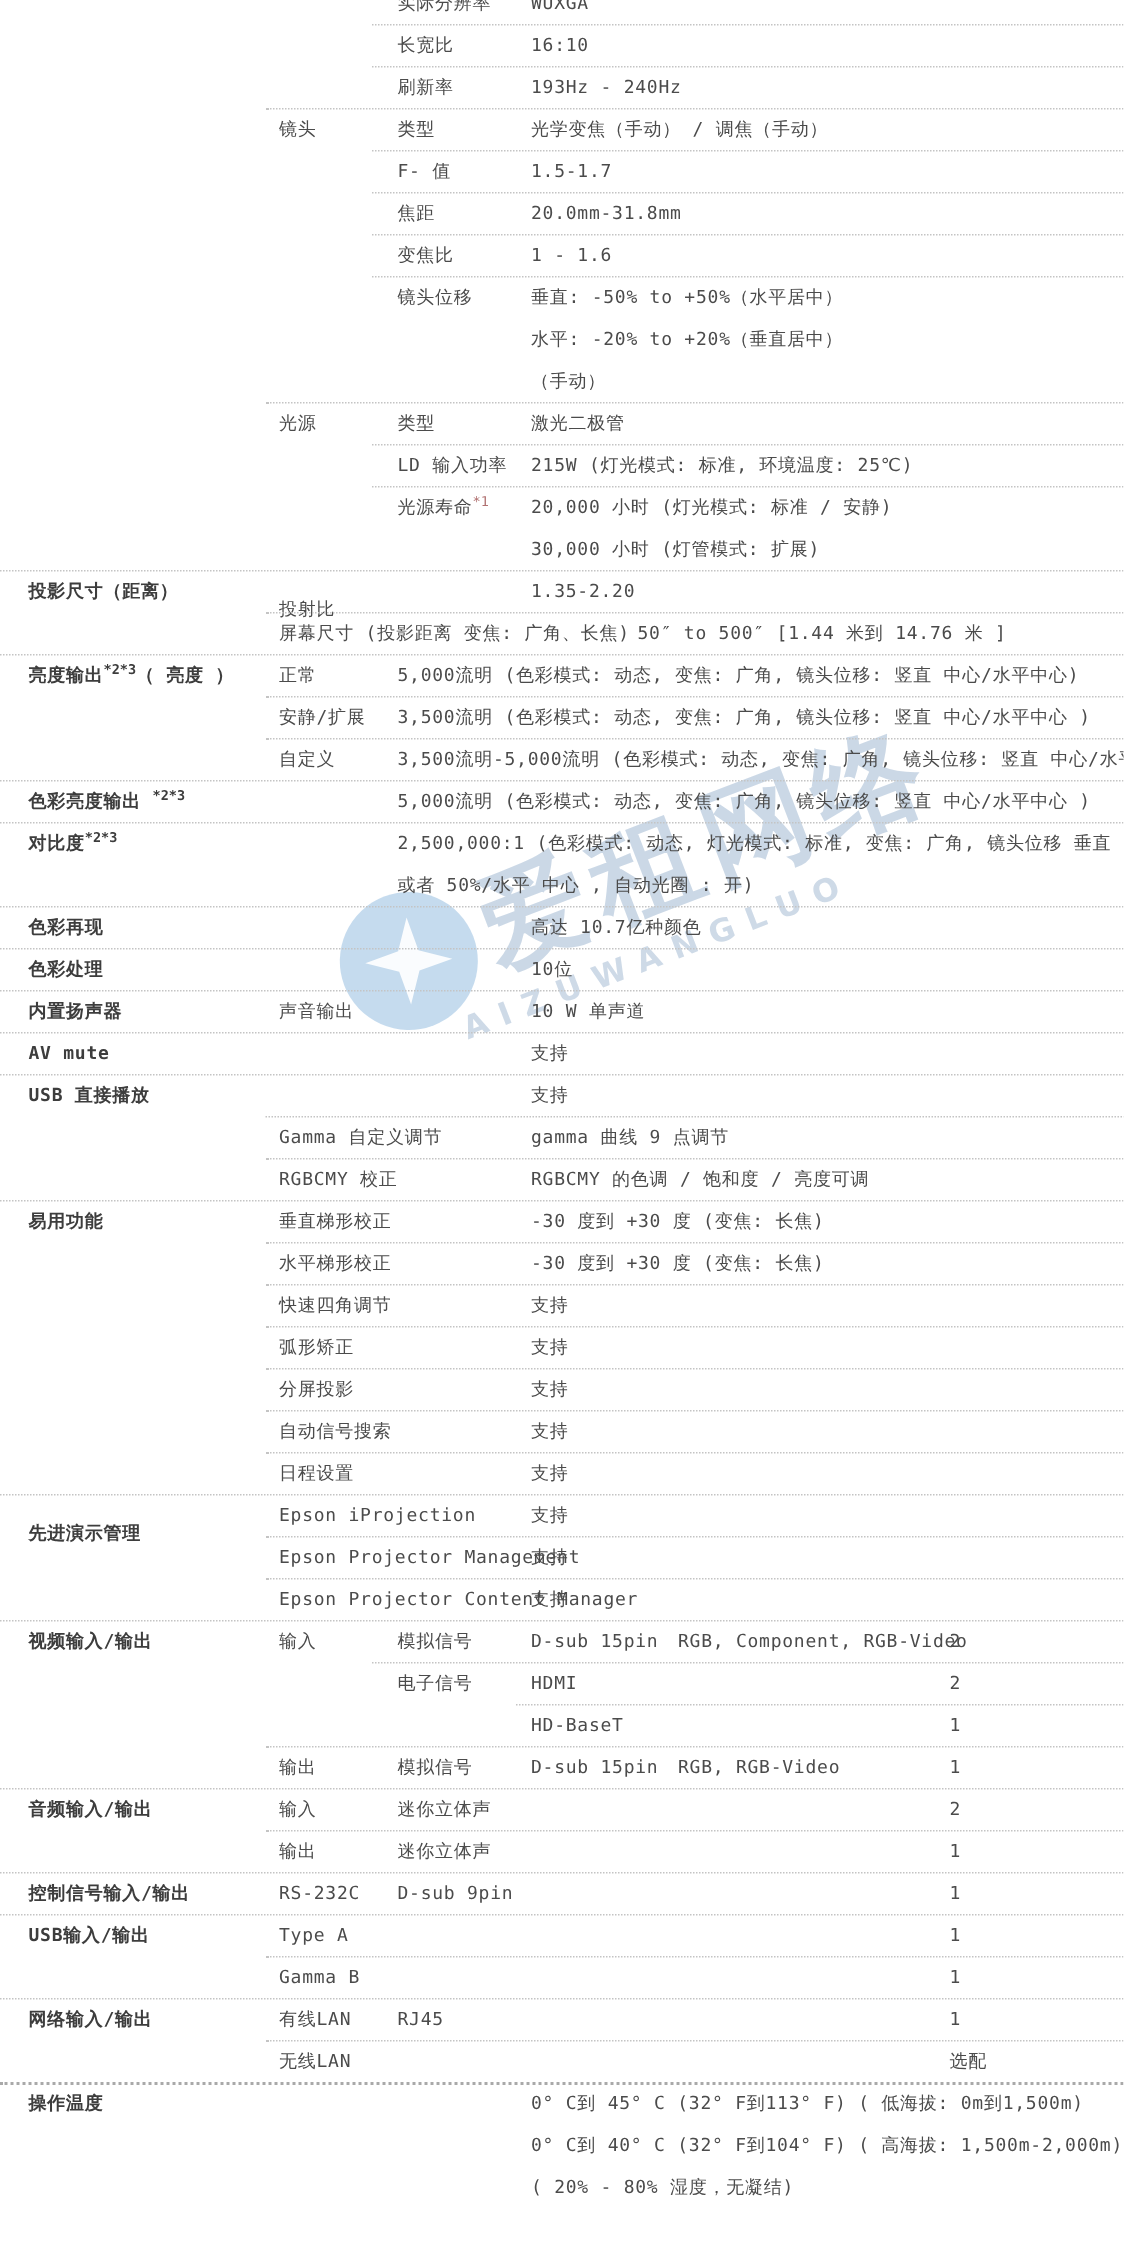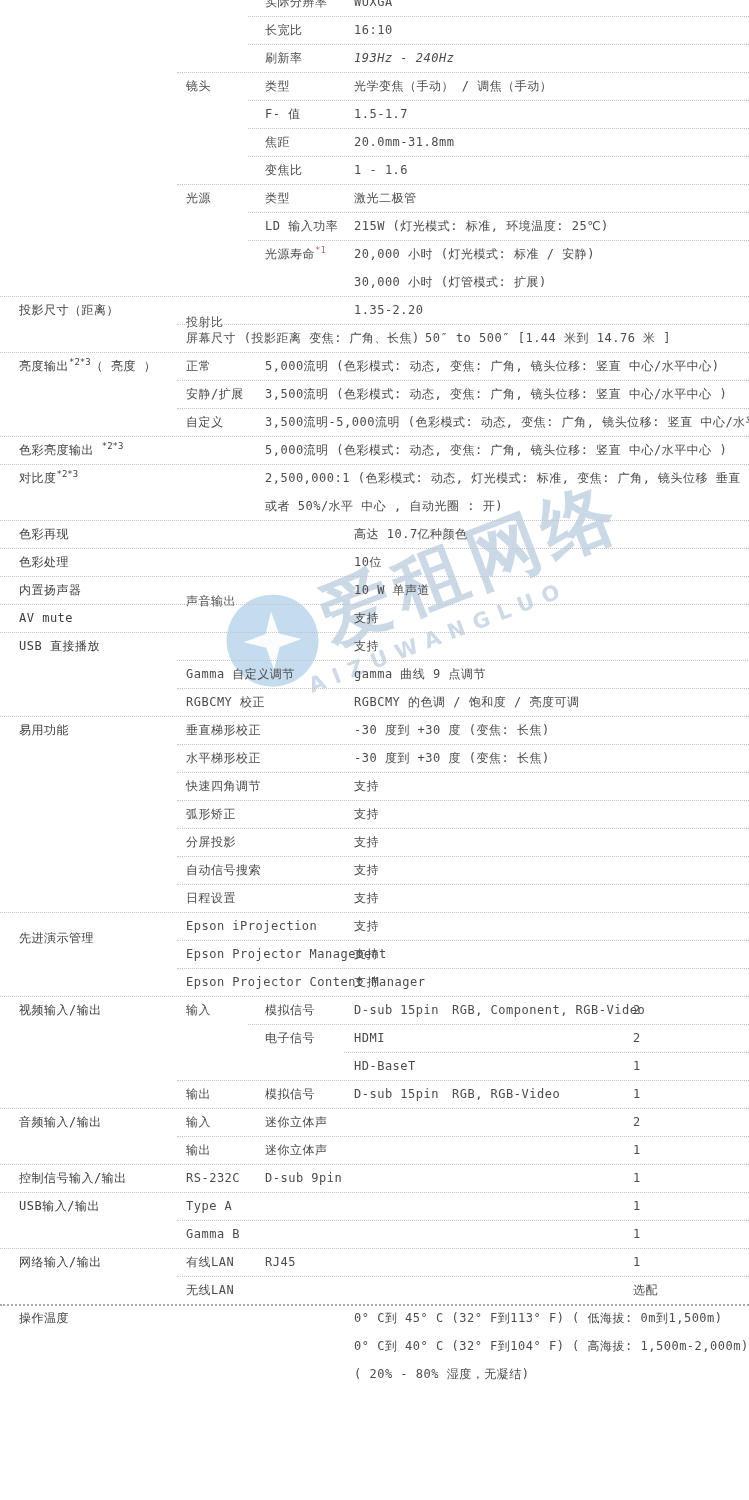--- a/index.html
+++ b/index.html
@@ -6,21 +6,21 @@
   body {
     width:749px; height:1500px; overflow:hidden; background:#fff;
     font-family:"DejaVu Sans Mono","DejaVu Sans","Liberation Sans",monospace,sans-serif;
     color:#4b4b4b; font-size:12px; position:relative;
   }
   #spec-table { position:absolute; top:-12px; left:0; width:749px; z-index:1; }
   .row  { position:relative; width:749px; }
   .sep  { position:absolute; top:0; right:0; height:0; border-top:1px dotted #c4c4c4; }
   .sep.strong { border-top:2px dotted #a9a9a9; }
   .cell { position:absolute; white-space:nowrap; line-height:28px; height:28px; letter-spacing:0.5px; }
-  .cell.cat { font-weight:normal; color:#3d3d3d; }
+  .cell.cat { font-weight:bold; color:#3d3d3d; }
   .cell sup { font-size:9px; line-height:1; letter-spacing:0; }
   .cell sup.s-red { color:#b07070; }
   
   #watermark { position:absolute; left:242px; top:592px; width:480px;
                transform:rotate(-21deg); transform-origin:40px 90px; z-index:0; }
   .wm-line1 { display:flex; align-items:center; gap:8px; }
   .wm-circle { width:92px; height:92px; border-radius:50%; flex:none;
                background:rgba(86,150,205,0.34); display:flex; align-items:center; justify-content:center; }
   .wm-cn { font-size:72px; font-weight:bold; letter-spacing:7px;
            color:rgba(132,162,196,0.42); white-space:nowrap;
@@ -50,21 +50,21 @@
       <span class="cell" style="left: 354px; top: 0px;"><span>WUXGA</span></span>
     </div>
     <div class="row" style="height: 28px;">
       <div class="sep" style="left: 248px;"></div>
       <span class="cell" style="left: 265px; top: 0px;"><span>长宽比</span></span>
       <span class="cell" style="left: 354px; top: 0px;"><span>16:10</span></span>
     </div>
     <div class="row" style="height: 28px;">
       <div class="sep" style="left: 248px;"></div>
       <span class="cell" style="left: 265px; top: 0px;"><span>刷新率</span></span>
-      <span class="cell" style="left: 354px; top: 0px; font-style: italic;"><span>193Hz - 240Hz</span></span>
+      <span class="cell" style="left: 354px; top: 0px;"><span>193Hz - 240Hz</span></span>
     </div>
     <div class="row" style="height: 28px;">
       <div class="sep" style="left: 177px;"></div>
       <span class="cell" style="left: 186px; top: 0px;"><span>镜头</span></span>
       <span class="cell" style="left: 265px; top: 0px;"><span>类型</span></span>
       <span class="cell" style="left: 354px; top: 0px;"><span>光学变焦（手动） / 调焦（手动）</span></span>
     </div>
     <div class="row" style="height: 28px;">
       <div class="sep" style="left: 248px;"></div>
       <span class="cell" style="left: 265px; top: 0px;"><span>F- 值</span></span>
@@ -73,20 +73,27 @@
     <div class="row" style="height: 28px;">
       <div class="sep" style="left: 248px;"></div>
       <span class="cell" style="left: 265px; top: 0px;"><span>焦距</span></span>
       <span class="cell" style="left: 354px; top: 0px;"><span>20.0mm-31.8mm</span></span>
     </div>
     <div class="row" style="height: 28px;">
       <div class="sep" style="left: 248px;"></div>
       <span class="cell" style="left: 265px; top: 0px;"><span>变焦比</span></span>
       <span class="cell" style="left: 354px; top: 0px;"><span>1 - 1.6</span></span>
     </div>
+    <div class="row" style="height: 84px;">
+      <div class="sep" style="left: 248px;"></div>
+      <span class="cell" style="left: 265px; top: 0px;"><span>镜头位移</span></span>
+      <span class="cell" style="left: 354px; top: 0px;"><span>垂直: -50% to +50%（水平居中）</span></span>
+      <span class="cell" style="left: 354px; top: 28px;"><span>水平: -20% to +20%（垂直居中）</span></span>
+      <span class="cell" style="left: 354px; top: 56px;"><span>（手动）</span></span>
+    </div>
     <div class="row" style="height: 28px;">
       <div class="sep" style="left: 177px;"></div>
       <span class="cell" style="left: 186px; top: 0px;"><span>光源</span></span>
       <span class="cell" style="left: 265px; top: 0px;"><span>类型</span></span>
       <span class="cell" style="left: 354px; top: 0px;"><span>激光二极管</span></span>
     </div>
     <div class="row" style="height: 28px;">
       <div class="sep" style="left: 248px;"></div>
       <span class="cell" style="left: 265px; top: 0px;"><span>LD 输入功率</span></span>
       <span class="cell" style="left: 354px; top: 0px;"><span>215W (灯光模式: 标准, 环境温度: 25℃)</span></span>
@@ -141,21 +148,21 @@
       <span class="cell" style="left: 354px; top: 0px;"><span>高达 10.7亿种颜色</span></span>
     </div>
     <div class="row" style="height: 28px;">
       <div class="sep" style="left: 0px;"></div>
       <span class="cell cat" style="left: 19px; top: 0px;"><span>色彩处理</span></span>
       <span class="cell" style="left: 354px; top: 0px;"><span>10位</span></span>
     </div>
     <div class="row" style="height: 28px;">
       <div class="sep" style="left: 0px;"></div>
       <span class="cell cat" style="left: 19px; top: 0px;"><span>内置扬声器</span></span>
-      <span class="cell" style="left: 186px; top: 12px; font-family: Liberation Mono, monospace;"><span>声音输出</span></span>
+      <span class="cell" style="left: 186px; top: 0px;"><span>声音输出</span></span>
       <span class="cell" style="left: 354px; top: 0px;"><span>10 W 单声道</span></span>
     </div>
     <div class="row" style="height: 28px;">
       <div class="sep" style="left: 0px;"></div>
       <span class="cell cat" style="left: 19px; top: 0px;"><span>AV mute</span></span>
       <span class="cell" style="left: 354px; top: 0px;"><span>支持</span></span>
     </div>
     <div class="row" style="height: 28px;">
       <div class="sep" style="left: 0px;"></div>
       <span class="cell cat" style="left: 19px; top: 0px;"><span>USB 直接播放</span></span>

